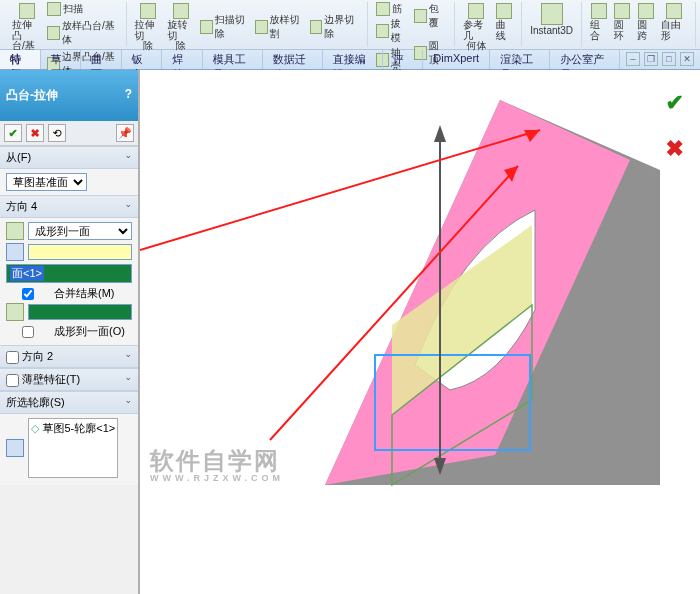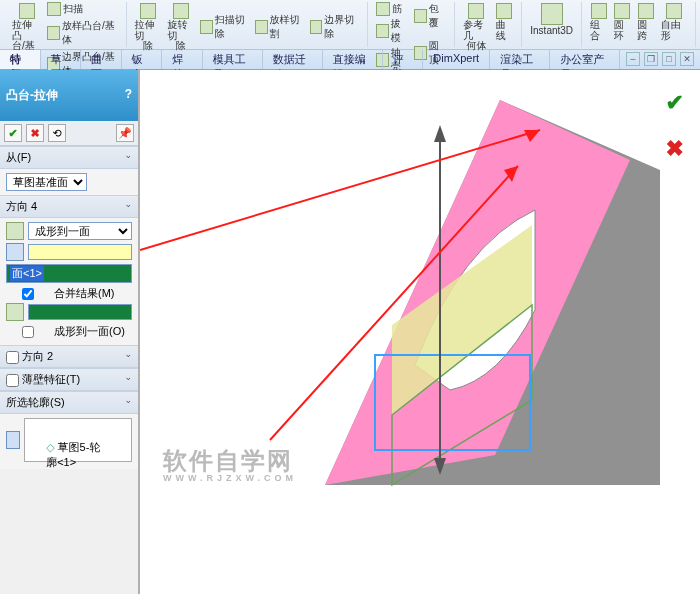--- a/index.html
+++ b/index.html
@@ -30,30 +30,30 @@
 .chev { color: #557; font-size: 9px; }
 .body { padding: 4px 6px; background: #f4f4f4; }
 .row { display: flex; align-items: center; gap: 4px; margin-bottom: 3px; }
 .slotico { width: 18px; height: 18px; border: 1px solid #8aa56d; background: #d5e6c5; }
 select, input[type=text] { flex: 1; font-size: 11px; padding: 1px 2px; border: 1px solid #7a9ec9; background: #fff; }
 .slot { flex: 1; background: #ffffaf; border: 1px solid #7a9ec9; padding: 1px 3px; min-height: 16px; }
 .slot.sel { background: #15803d; }
 .slot .pick { background: #2b6bd2; color: #fff; padding: 0 2px; display: inline-block; }
 .chk { display: flex; align-items: center; gap: 20px; font-size: 11px; margin: 2px 0 2px 16px; }
 .chk input { width: 12px; height: 12px; }
-.treebox { background: #fff; border: 1px solid #aaa; height: 44px; padding: 21px; font-size: 11px; }
+.treebox { background: #fff; border: 1px solid #aaa; height: 60px; padding: 2px; font-size: 11px; }
 .treeitem::before { content: "◇"; color: #5a9; margin-right: 3px; }
 
 .canvas { flex: 1; position: relative; background: #fff; }
 .doctab { position: absolute; top: 3px; left: 6px; font-size: 11px; color: #333; display: flex; align-items: center; }
 .doctab .ico { width: 12px; height: 12px; background: #d5e6c5; border: 1px solid #8aa56d; margin-right: 3px; }
 .ctx { position: absolute; top: 20px; right: 16px; display: flex; flex-direction: column; gap: 20px; }
 .ctx span { font-size: 22px; font-weight: bold; cursor: pointer; }
 svg.scene { position: absolute; top: 0; left: 0; }
-.wm { position: absolute; left: 23px; top: 375px; font-size: 24px; font-weight: bold; color: rgba(140,140,140,0.6); font-family: "SimHei", sans-serif; letter-spacing: 2px; }
+.wm { position: absolute; left: 10px; top: 375px; font-size: 24px; font-weight: bold; color: rgba(140,140,140,0.6); font-family: "SimHei", sans-serif; letter-spacing: 2px; }
 .wm small { display: block; font-size: 9px; letter-spacing: 4px; margin-top: -4px; }
 </style>
 </head>
 <body>
 
 <div class="ribbon">
   <div class="rgroup">
     <div class="rrow">
       <div class="rbtn">
           <span class="ico"></span>

